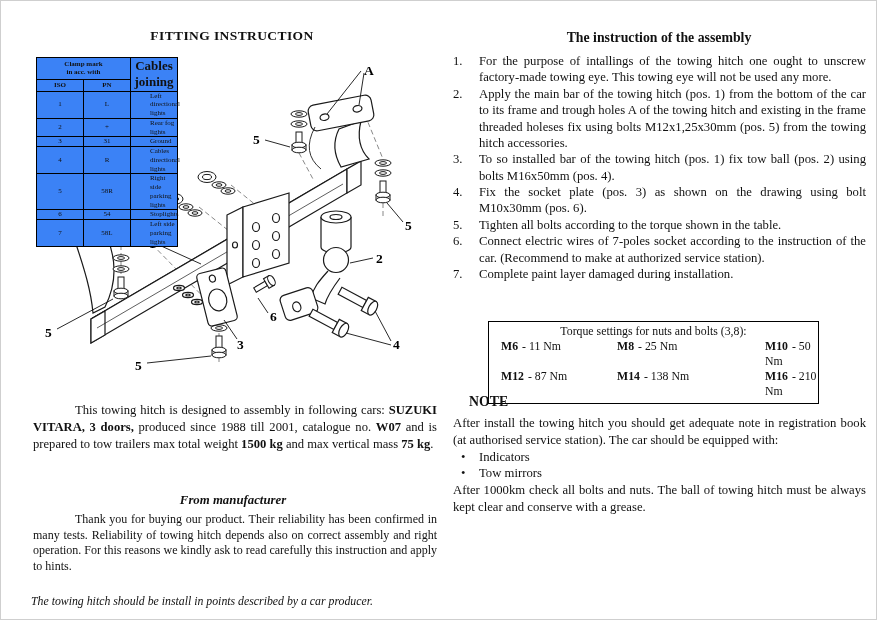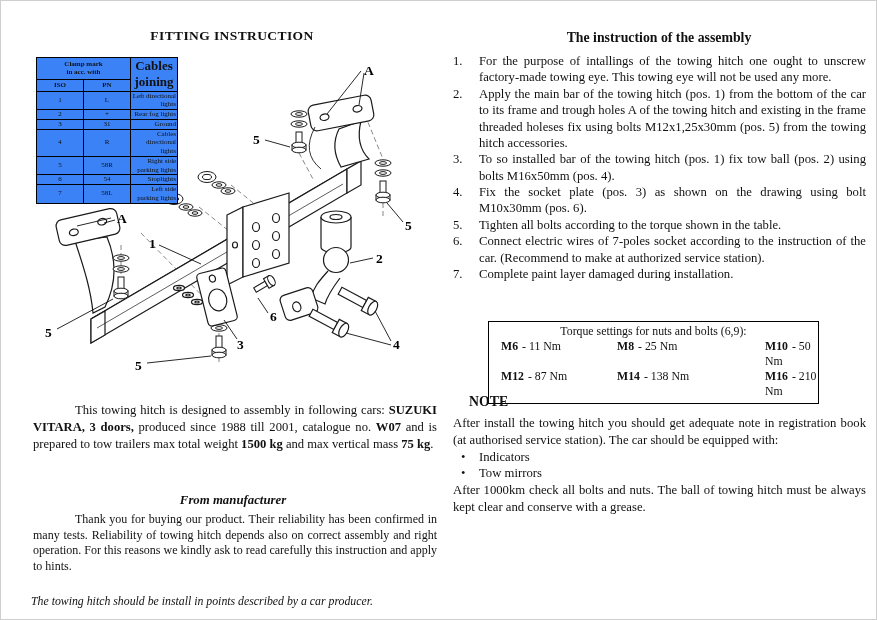--- a/index.html
+++ b/index.html
@@ -11,21 +11,21 @@
   
   .fitting-title{position:absolute; left:30px; top:27px; width:402px; text-align:center;
     font-size:13.5px; font-weight:bold; letter-spacing:.4px;}
   .diagram-wrap{position:absolute; left:30px; top:56px; width:400px; height:336px;}
   .diagram-wrap svg{position:absolute; left:0; top:0; width:100%; height:100%;}
   .clamp-table{position:absolute; left:5px; top:0; width:142px; border-collapse:collapse;
     background:#3b82f6; font-size:7px; line-height:1.25; table-layout:fixed;}
   .clamp-table td{border:1px solid #000; padding:0 1px; text-align:center; vertical-align:middle;}
   .clamp-table .hdr{font-weight:bold; font-size:7px;}
   .clamp-table .hcables{font-weight:bold; font-size:13px;margin-left:39px;}
-  .clamp-table .cl{text-align:right; padding-left:0;}
+  .clamp-table .cl{text-align:left; padding-left:19px;}
   .col-iso{width:20px;} .col-pn{width:27px;}
   .car-info{position:absolute; left:32px; top:401px; width:404px; font-size:12.6px;
     line-height:1.34; text-align:justify; text-indent:42px;}
   .manu-title{position:absolute; left:30px; top:492px; width:404px; text-align:center;
     font-size:12.8px; font-weight:bold; font-style:italic;}
   .manu-body{position:absolute; left:32px; top:511px; width:404px; font-size:12px;
     line-height:1.3; text-align:justify; text-indent:42px;}
   .manu-foot{position:absolute; left:30px; top:573px; width:404px; font-size:11.8px; font-style:italic;margin-top:20px;}
   
   .asm-title{position:absolute; left:452px; top:29px; width:412px; text-align:center;
@@ -333,21 +333,21 @@
         <span class="num">6.</span>
         <div class="li-text">Connect electric wires of 7-poles socket according to the instruction of the car. (Recommend to make at authorized service station).</div>
       </div>
     <div class="li">
         <span class="num">7.</span>
         <div class="li-text">Complete paint layer damaged during installation.</div>
       </div>
   </div>
 
   <div class="torque-box">
-    <div class="torque-title">Torque settings for nuts and bolts (6,9):</div>
+    <div class="torque-title">Torque settings for nuts and bolts (3,8):</div>
     <div class="t-grid">
       <div class="t-cell"><b>M6</b><span>- 11 Nm</span></div>
       <div class="t-cell"><b>M8</b><span>- 25 Nm</span></div>
       <div class="t-cell"><b>M10</b><span>- 50 Nm</span></div>
     </div>
     <div class="t-grid">
       <div class="t-cell"><b>M12</b><span>- 87 Nm</span></div>
       <div class="t-cell"><b>M14</b><span>- 138 Nm</span></div>
       <div class="t-cell"><b>M16</b><span>- 210 Nm</span></div>
     </div>

